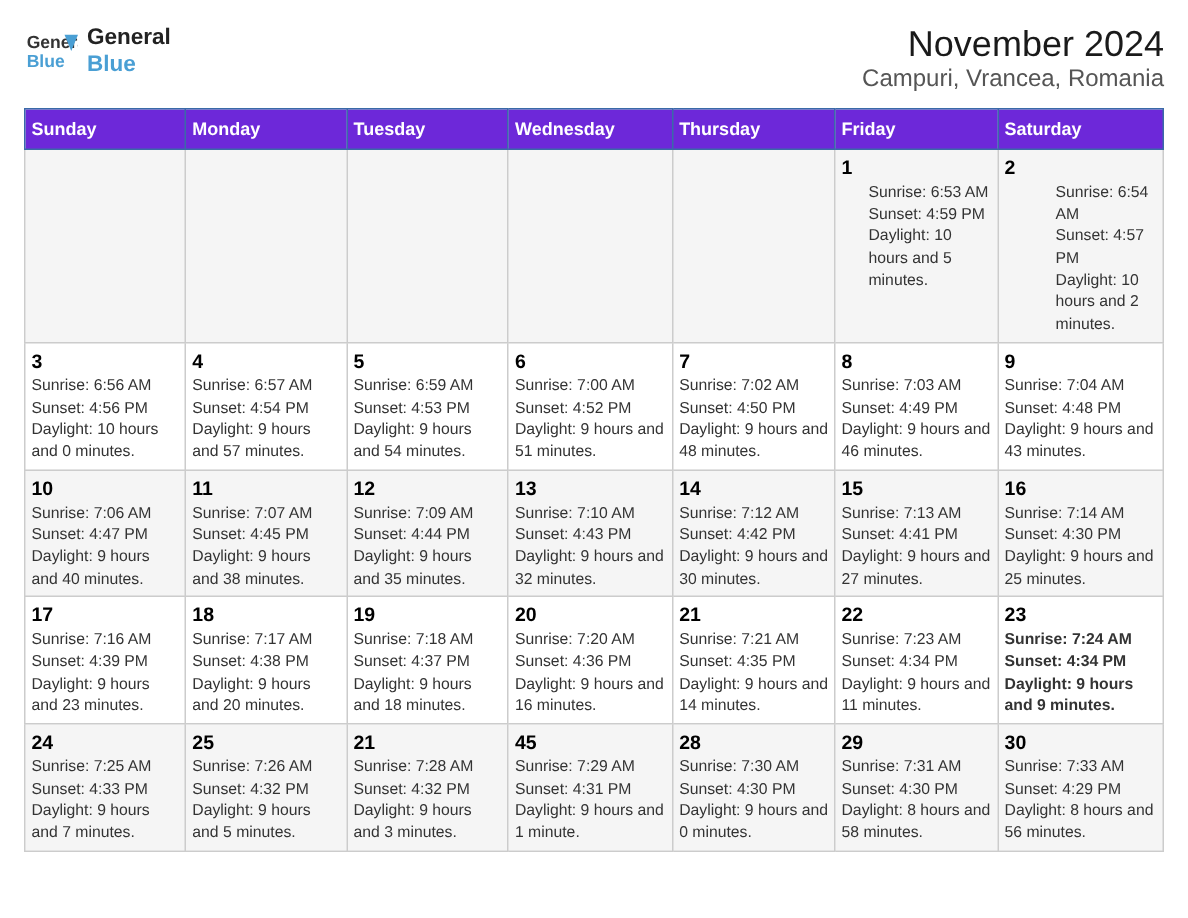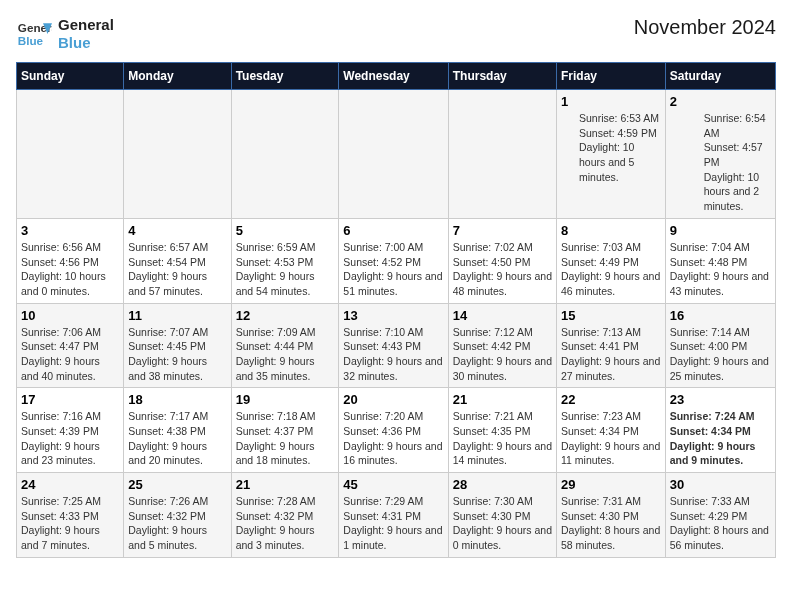--- a/index.html
+++ b/index.html
@@ -22,36 +22,36 @@
       gap: 6px;
     }
     .logo-icon {
       width: 36px;
       height: 36px;
     }
     .title-area {
       text-align: right;
     }
     .main-title {
-      font-size: 20px;
+      font-size: 24px;
       font-weight: normal;
       color: #1a1a1a;
       margin-left: 12px;
     }
     .subtitle {
       font-size: 16px;
       color: #555;
     }
     table {
       width: 100%;
       border-collapse: collapse;
       font-size: 11px;
     }
     thead tr th {
-      background-color: #0f172a;
+      background-color: #6d28d9;
       color: #fff;
       padding: 6px 4px;
       text-align: left;
       font-size: 12px;
       font-weight: bold;
       border: 1px solid #3a6aa8;
     }
     tbody tr td {
       border: 1px solid #ccc;
       vertical-align: top;
@@ -90,20 +90,21 @@
       <text x="2" y="32" font-size="13" font-weight="bold" fill="#4a9fd4">Blue</text>
       <polygon points="30,8 40,8 35,20" fill="#4a9fd4"></polygon>
     </svg>
     <div style="line-height:1.2">
       <div style="font-weight:bold;font-size:15px;color:#222;">General</div>
       <div style="font-weight:bold;font-size:15px;color:#4a9fd4;">Blue</div>
     </div>
   </div>
   <div class="title-area">
     <div class="main-title">November 2024</div>
+    <div class="subtitle">Campuri, Vrancea, Romania</div>
   </div>
 </div>
 
 <table>
   <thead>
     <tr id="header-row">
         <th>Sunday</th>
         <th>Monday</th>
         <th>Tuesday</th>
         <th>Wednesday</th>
@@ -209,21 +210,21 @@
         </td>
         <td>
           <span class="day-num">15</span>
           <div class="day-info" style="white-space: pre-line;">Sunrise: 7:13 AM
 Sunset: 4:41 PM
 Daylight: 9 hours and 27 minutes.</div>
         </td>
         <td>
           <span class="day-num">16</span>
           <div class="day-info" style="white-space: pre-line;">Sunrise: 7:14 AM
-Sunset: 4:00 PM
+Sunset: 4:30 PM
 Daylight: 9 hours and 25 minutes.</div>
         </td>
       </tr>
       <tr>
         <td>
           <span class="day-num">17</span>
           <div class="day-info" style="white-space: pre-line;">Sunrise: 7:16 AM
 Sunset: 4:39 PM
 Daylight: 9 hours and 23 minutes.</div>
         </td>

